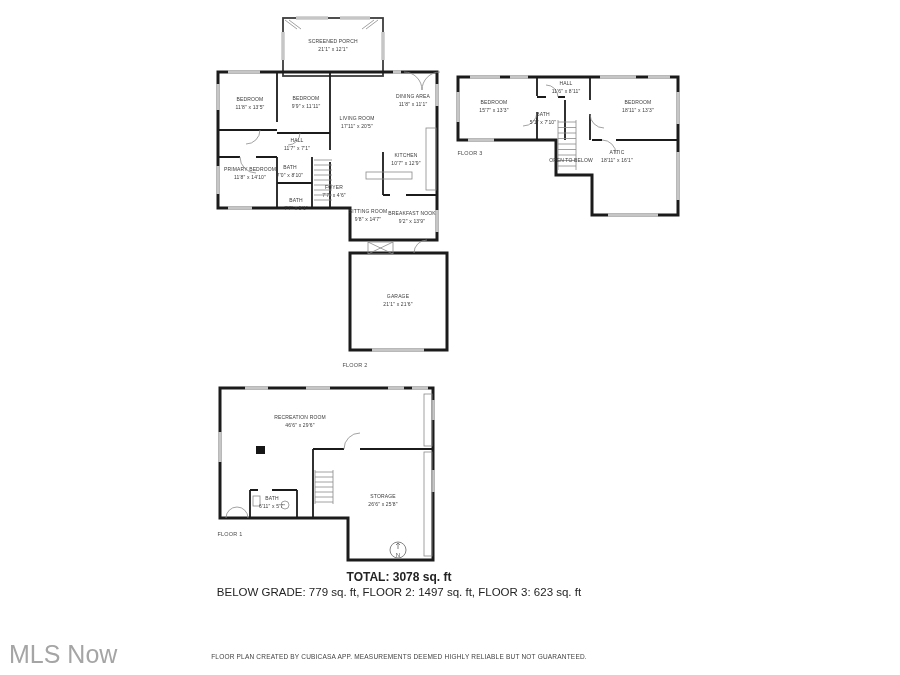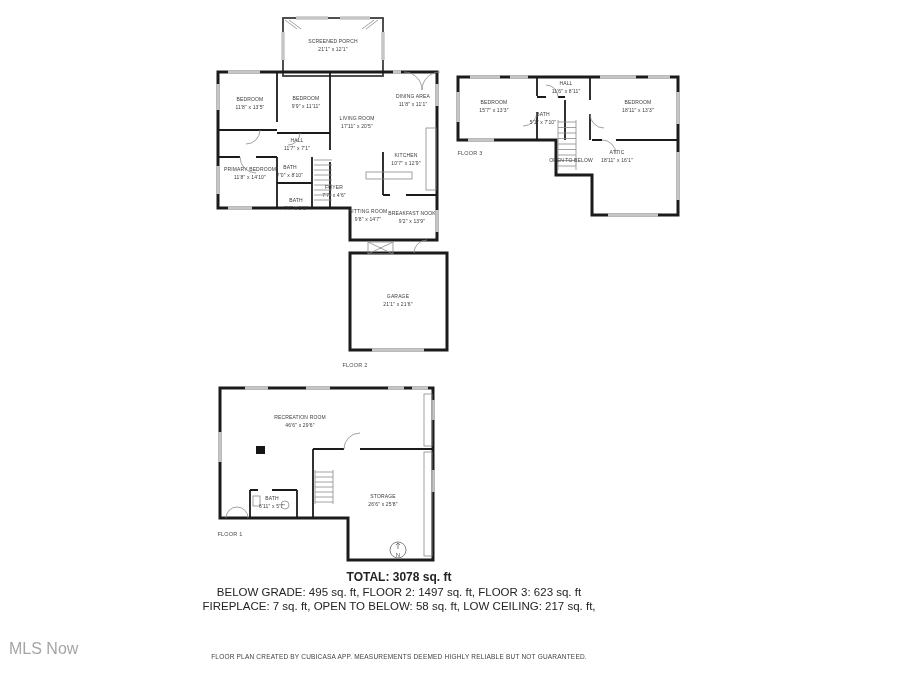--- a/index.html
+++ b/index.html
@@ -18,21 +18,21 @@
     position:absolute; transform:translate(-50%,-50%); font-size:5.5px;
     color:#4a4a4a; letter-spacing:0.2px; white-space:nowrap;
   }
   .summary { position:absolute; left:0; right:0; top:570px; text-align:center; color:#232323; }
   .summary .total { font-size:12px; font-weight:bold; line-height:14.5px; }
   .summary .sline { font-size:11.5px; line-height:14px; }
   .footer {
     position:absolute; left:0; right:0; top:653px; text-align:center;
     font-size:6.5px; color:#3f3f3f; letter-spacing:0.2px;
   }
-  .watermark { position:absolute; left:9px; top:640px; font-size:16px; color:#a5a5a5; }
+  .watermark { position:absolute; left:9px; top:640px; font-size:25px; color:#a5a5a5; }
 </style>
 </head>
 <body>
 
 <div class="canvas">
 
   <svg class="plan" width="900" height="675" viewBox="0 0 900 675">
 
     <g stroke="#1b1b1b" fill="none">
       <rect x="283" y="18" width="100" height="58" stroke-width="1.8" stroke="#3c3c3c"></rect>
@@ -198,21 +198,20 @@
     <span class="rdims">6'11" x 5'7"</span>
   </div>
   <div class="rlabel" style="left:383px;top:500px">
     <span class="rname">STORAGE</span>
     <span class="rdims">26'6" x 25'8"</span>
   </div>
   <div class="flabel" style="left:230px;top:534px">FLOOR 1</div>
 
   <div class="summary">
     <div class="total">TOTAL: 3078 sq. ft</div>
-    <div class="sline">BELOW GRADE: 495 sq. ft, FLOOR 2: 1497 sq. ft, FLOOR 3: 623 sq. ft</div>
-    <div class="sline">FIREPLACE: 7 sq. ft, OPEN TO BELOW: 58 sq. ft, LOW CEILING: 217 sq. ft,</div>
+    <div class="sline">BELOW GRADE: 779 sq. ft, FLOOR 2: 1497 sq. ft, FLOOR 3: 623 sq. ft</div>
   </div>
 
   <div class="footer">FLOOR PLAN CREATED BY CUBICASA APP. MEASUREMENTS DEEMED HIGHLY RELIABLE BUT NOT GUARANTEED.</div>
 
   <div class="watermark">MLS Now</div>
 
 </div>
 
 </body></html>

